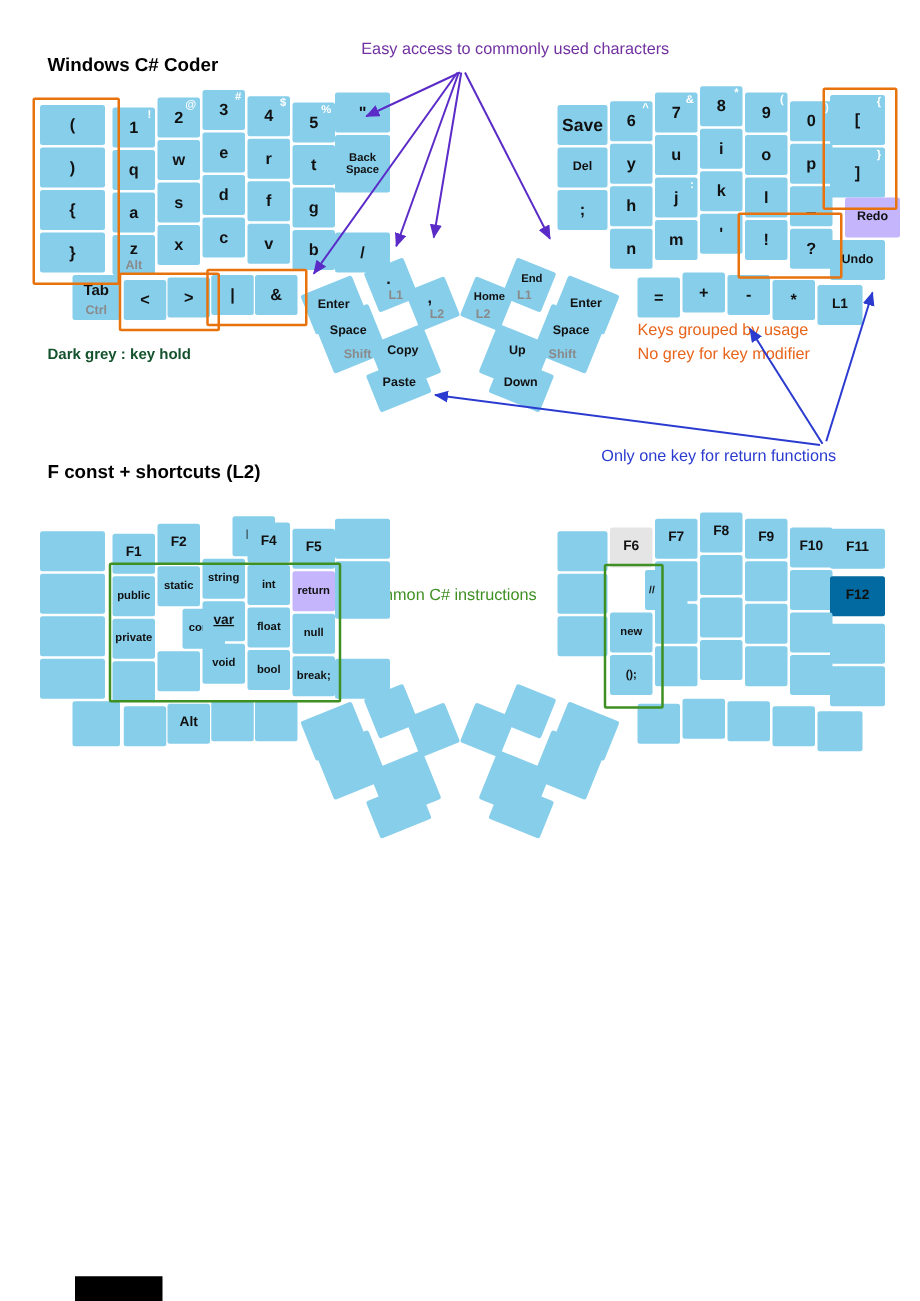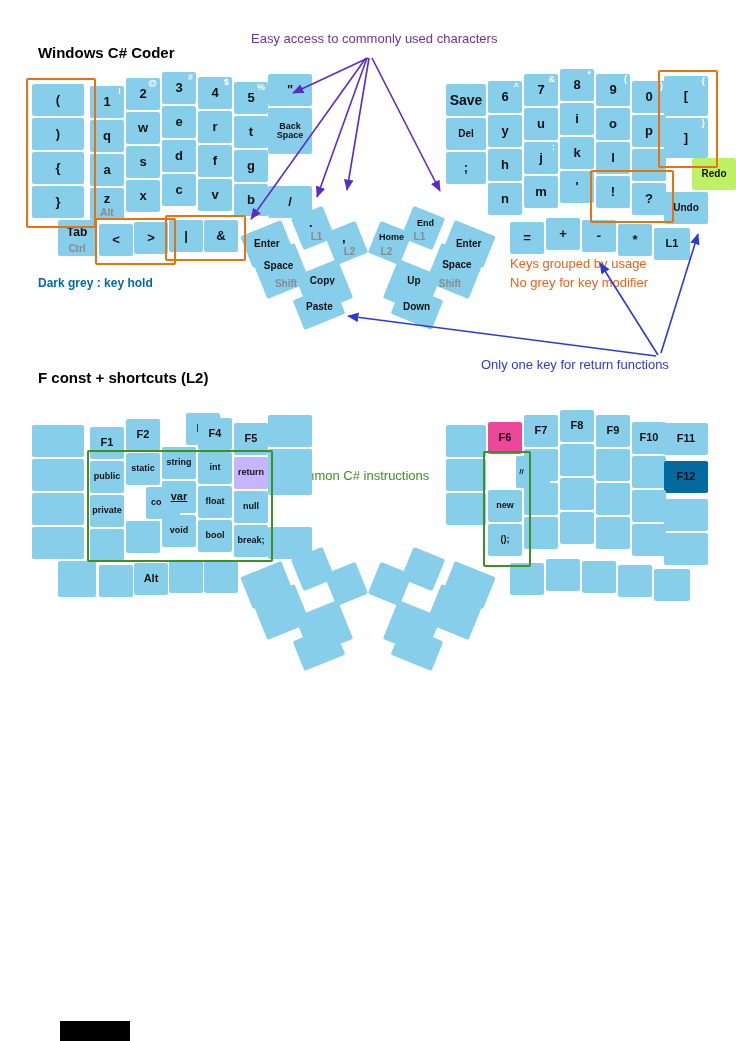--- a/index.html
+++ b/index.html
@@ -37,22 +37,22 @@
   .blackbar { position:absolute; left:60px; top:1021px; width:70px; height:20px; background:#000; }
 </style>
 </head>
 <body>
 
 <div id="page">
 
   <div class="doc-title title1">Windows C# Coder</div>
   <div class="doc-title title2">F const + shortcuts (L2)</div>
 
-  <div class="ann ann-easy" style="color: rgb(112, 48, 160);">Easy access to commonly used characters</div>
-  <div class="ann ann-legend" style="color: #0369a1;">Dark grey : key hold</div>
+  <div class="ann ann-easy" style="color: rgb(112, 48, 160); margin-left: 38px;">Easy access to commonly used characters</div>
+  <div class="ann ann-legend" style="color: #14532d;">Dark grey : key hold</div>
   <div class="ann ann-orange1" style="color: rgb(232, 100, 26);">Keys grouped by usage</div>
   <div class="ann ann-orange2" style="color: rgb(232, 100, 26);">No grey for key modifier</div>
   <div class="ann ann-blue" style="color: rgb(43, 59, 208);">Only one key for return functions</div>
   <div class="ann ann-green" style="color: rgb(63, 144, 34);">Common C# instructions</div>
 
   <div id="keys">
       <div class="key" style="left: 32px; top: 84px; width: 52px; height: 32px; background: rgb(135, 206, 235);">
         <span class="tap">(</span>
       </div>
       <div class="key" style="left: 90px; top: 86px; width: 34px; height: 32px; background: rgb(135, 206, 235);">
@@ -239,21 +239,21 @@
       </div>
       <div class="key" style="left: 560px; top: 137px; width: 34px; height: 32px; background: rgb(135, 206, 235);">
         <span class="tap">k</span>
       </div>
       <div class="key" style="left: 596px; top: 142px; width: 34px; height: 32px; background: rgb(135, 206, 235);">
         <span class="tap">l</span>
       </div>
       <div class="key" style="left: 632px; top: 149px; width: 34px; height: 32px; background: rgb(135, 206, 235);">
         <span class="tap">_</span>
       </div>
-      <div class="key" style="left: 692px; top: 158px; width: 44px; height: 32px; background: #bef264;">
+      <div class="key" style="left: 676px; top: 158px; width: 44px; height: 32px; background: #c4b5fd;">
         <span class="tap" style="font-size: 10px;">Redo</span>
       </div>
       <div class="key" style="left: 488px; top: 183px; width: 34px; height: 32px; background: rgb(135, 206, 235);">
         <span class="tap">n</span>
       </div>
       <div class="key" style="left: 524px; top: 176px; width: 34px; height: 32px; background: rgb(135, 206, 235);">
         <span class="tap">m</span>
       </div>
       <div class="key" style="left: 560px; top: 171px; width: 34px; height: 32px; background: rgb(135, 206, 235);">
         <span class="tap">'</span>
@@ -374,21 +374,21 @@
       </div>
       <div class="key" style="left: 169px; top: 561px; width: 34px; height: 32px; background: rgb(135, 206, 235);"></div>
       <div class="key" style="left: 204px; top: 561px; width: 34px; height: 32px; background: rgb(135, 206, 235);"></div>
       <div class="key rot" style="left: 245px; top: 568px; width: 44px; height: 34px; background: rgb(135, 206, 235); --r: -22deg; --nr: 22deg;"></div>
       <div class="key rot" style="left: 296px; top: 552px; width: 34px; height: 34px; background: rgb(135, 206, 235); --r: -22deg; --nr: 22deg;"></div>
       <div class="key rot" style="left: 329px; top: 567px; width: 34px; height: 34px; background: rgb(135, 206, 235); --r: -22deg; --nr: 22deg;"></div>
       <div class="key rot" style="left: 258px; top: 591px; width: 46px; height: 42px; background: rgb(135, 206, 235); --r: -22deg; --nr: 22deg;"></div>
       <div class="key rot" style="left: 301px; top: 607px; width: 46px; height: 42px; background: rgb(135, 206, 235); --r: -22deg; --nr: 22deg;"></div>
       <div class="key rot" style="left: 297px; top: 632px; width: 44px; height: 32px; background: rgb(135, 206, 235); --r: -22deg; --nr: 22deg;"></div>
       <div class="key" style="left: 446px; top: 425px; width: 40px; height: 32px; background: rgb(135, 206, 235);"></div>
-      <div class="key" style="left: 488px; top: 422px; width: 34px; height: 32px; background: #ec4899; justify-content: center;">
+      <div class="key" style="left: 488px; top: 422px; width: 34px; height: 32px; background: #e5e5e5; justify-content: center;">
         <span class="tap" style="font-size: 11px;">F6</span>
       </div>
       <div class="key" style="left: 524px; top: 415px; width: 34px; height: 32px; background: rgb(135, 206, 235);">
         <span class="tap" style="font-size: 11px;">F7</span>
       </div>
       <div class="key" style="left: 560px; top: 410px; width: 34px; height: 32px; background: rgb(135, 206, 235);">
         <span class="tap" style="font-size: 11px;">F8</span>
       </div>
       <div class="key" style="left: 596px; top: 415px; width: 34px; height: 32px; background: rgb(135, 206, 235);">
         <span class="tap" style="font-size: 11px;">F9</span>

